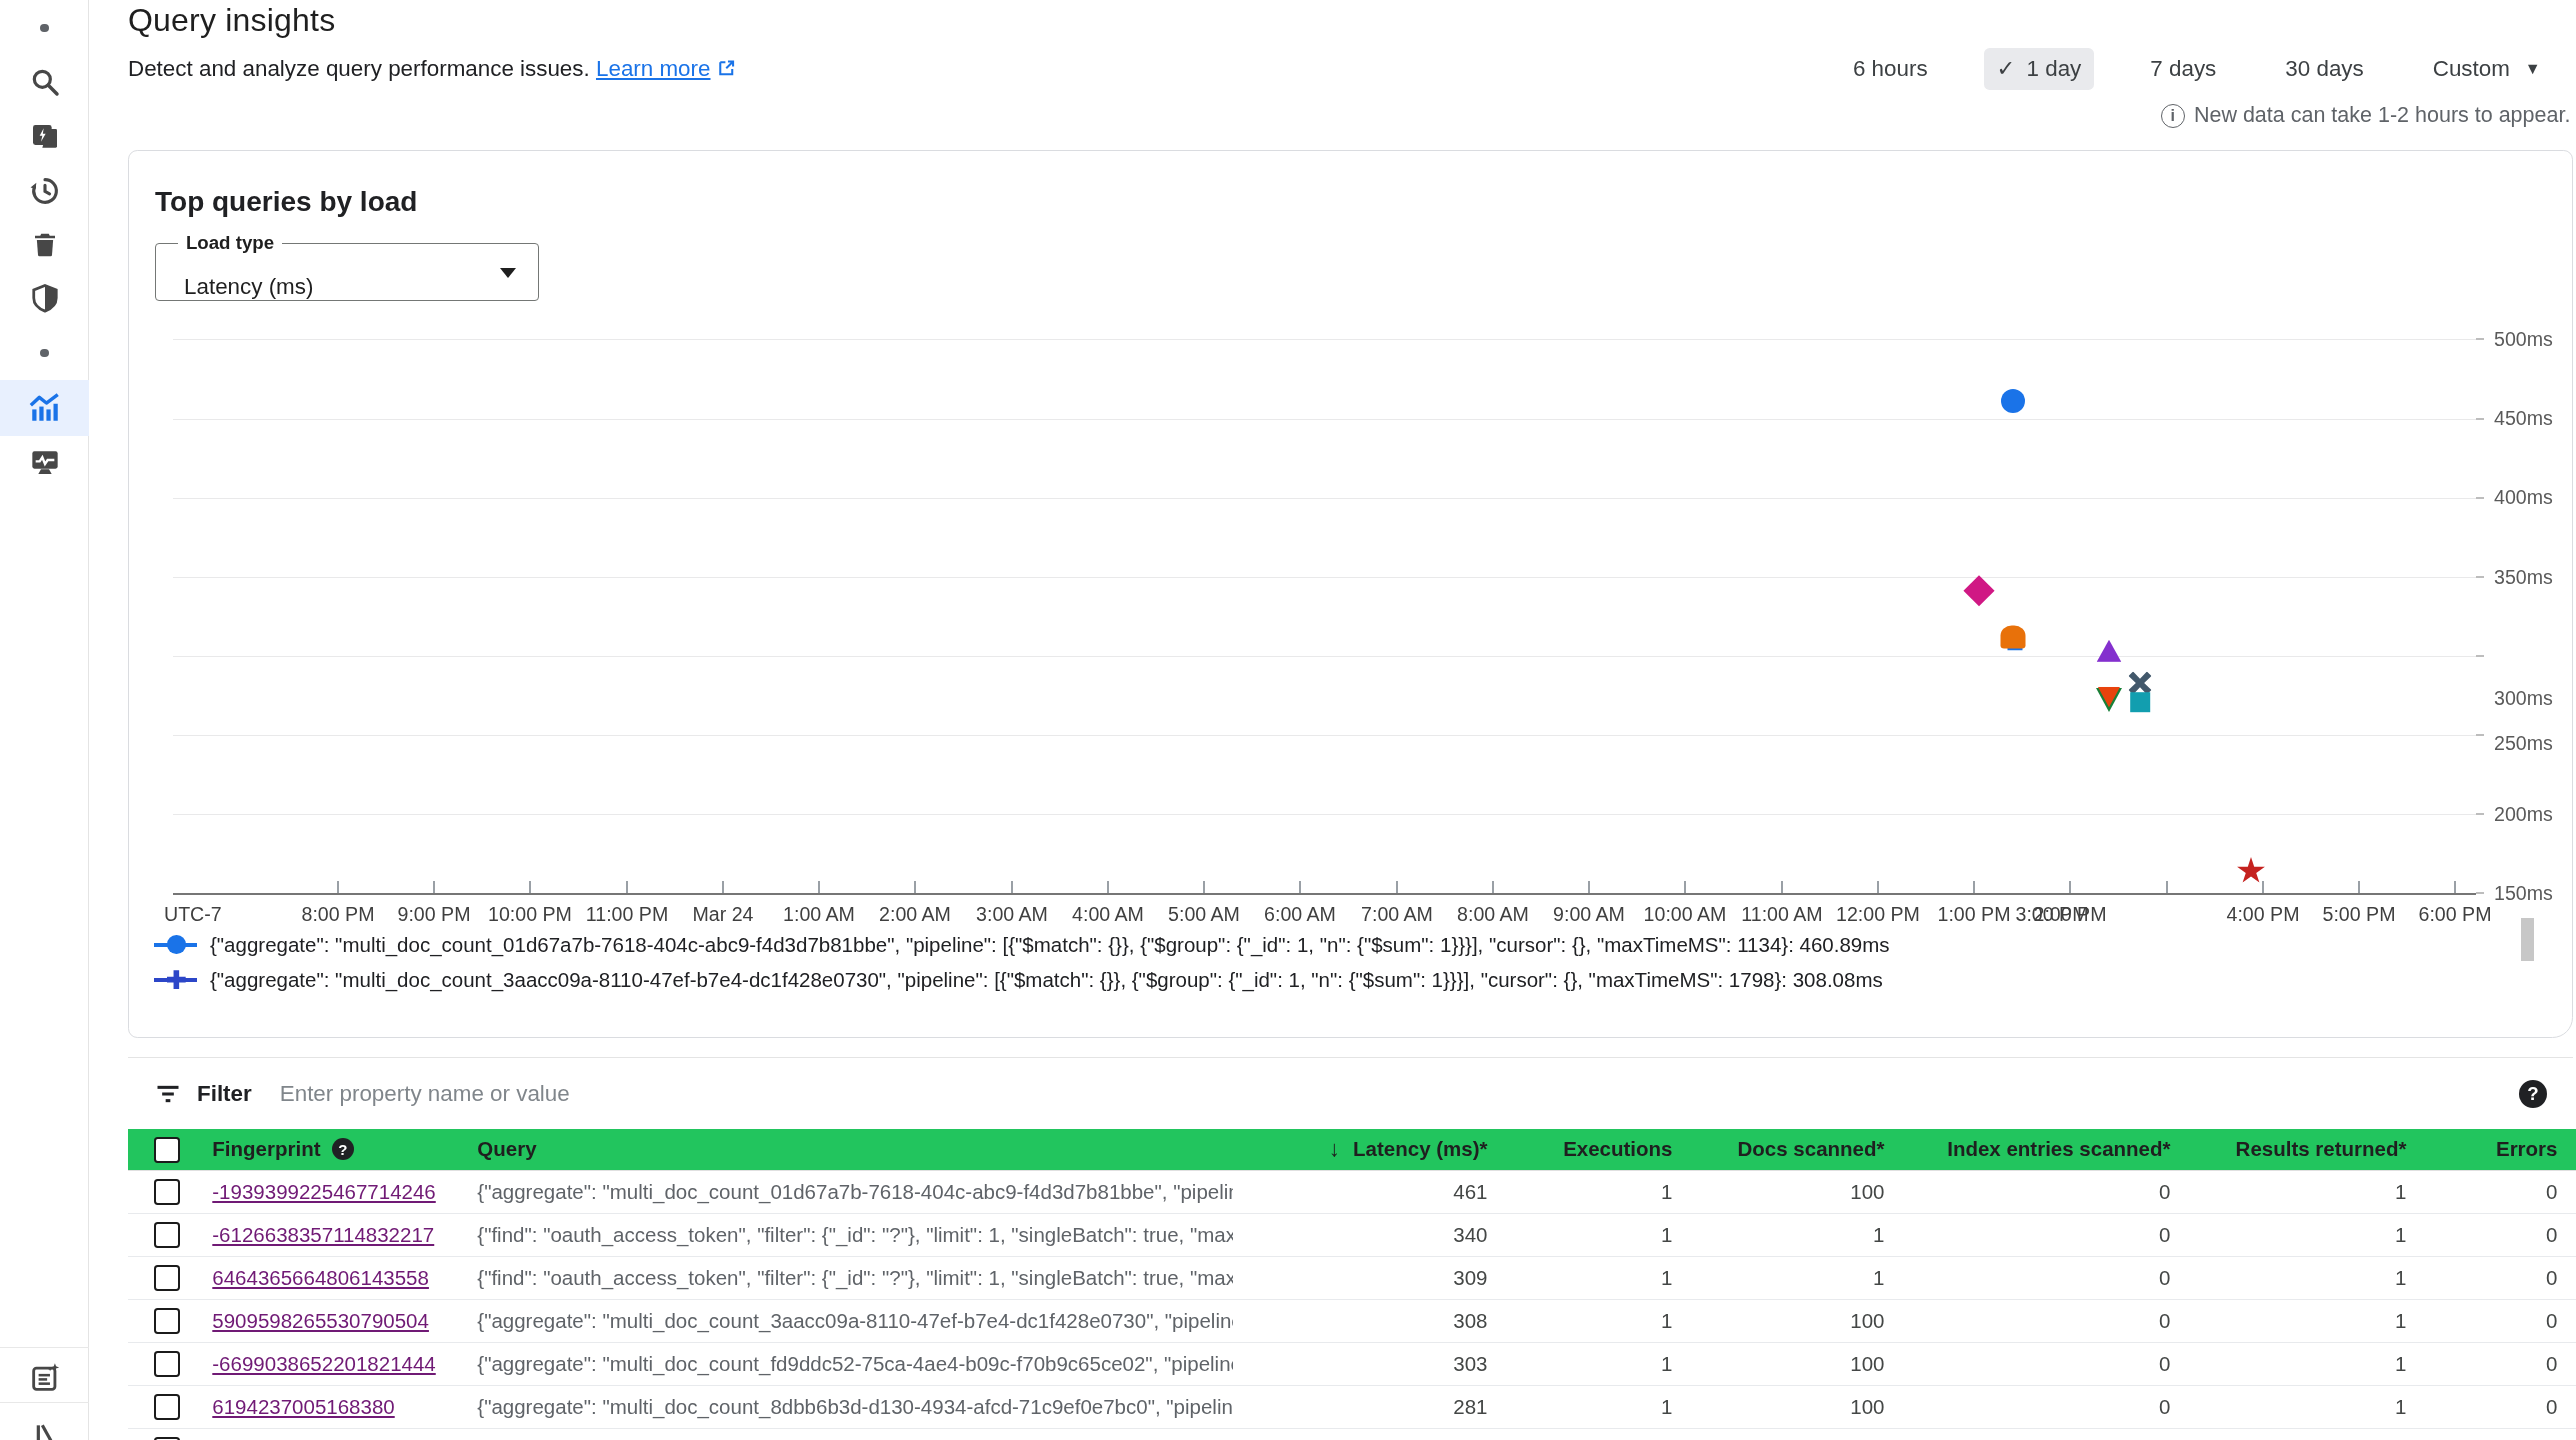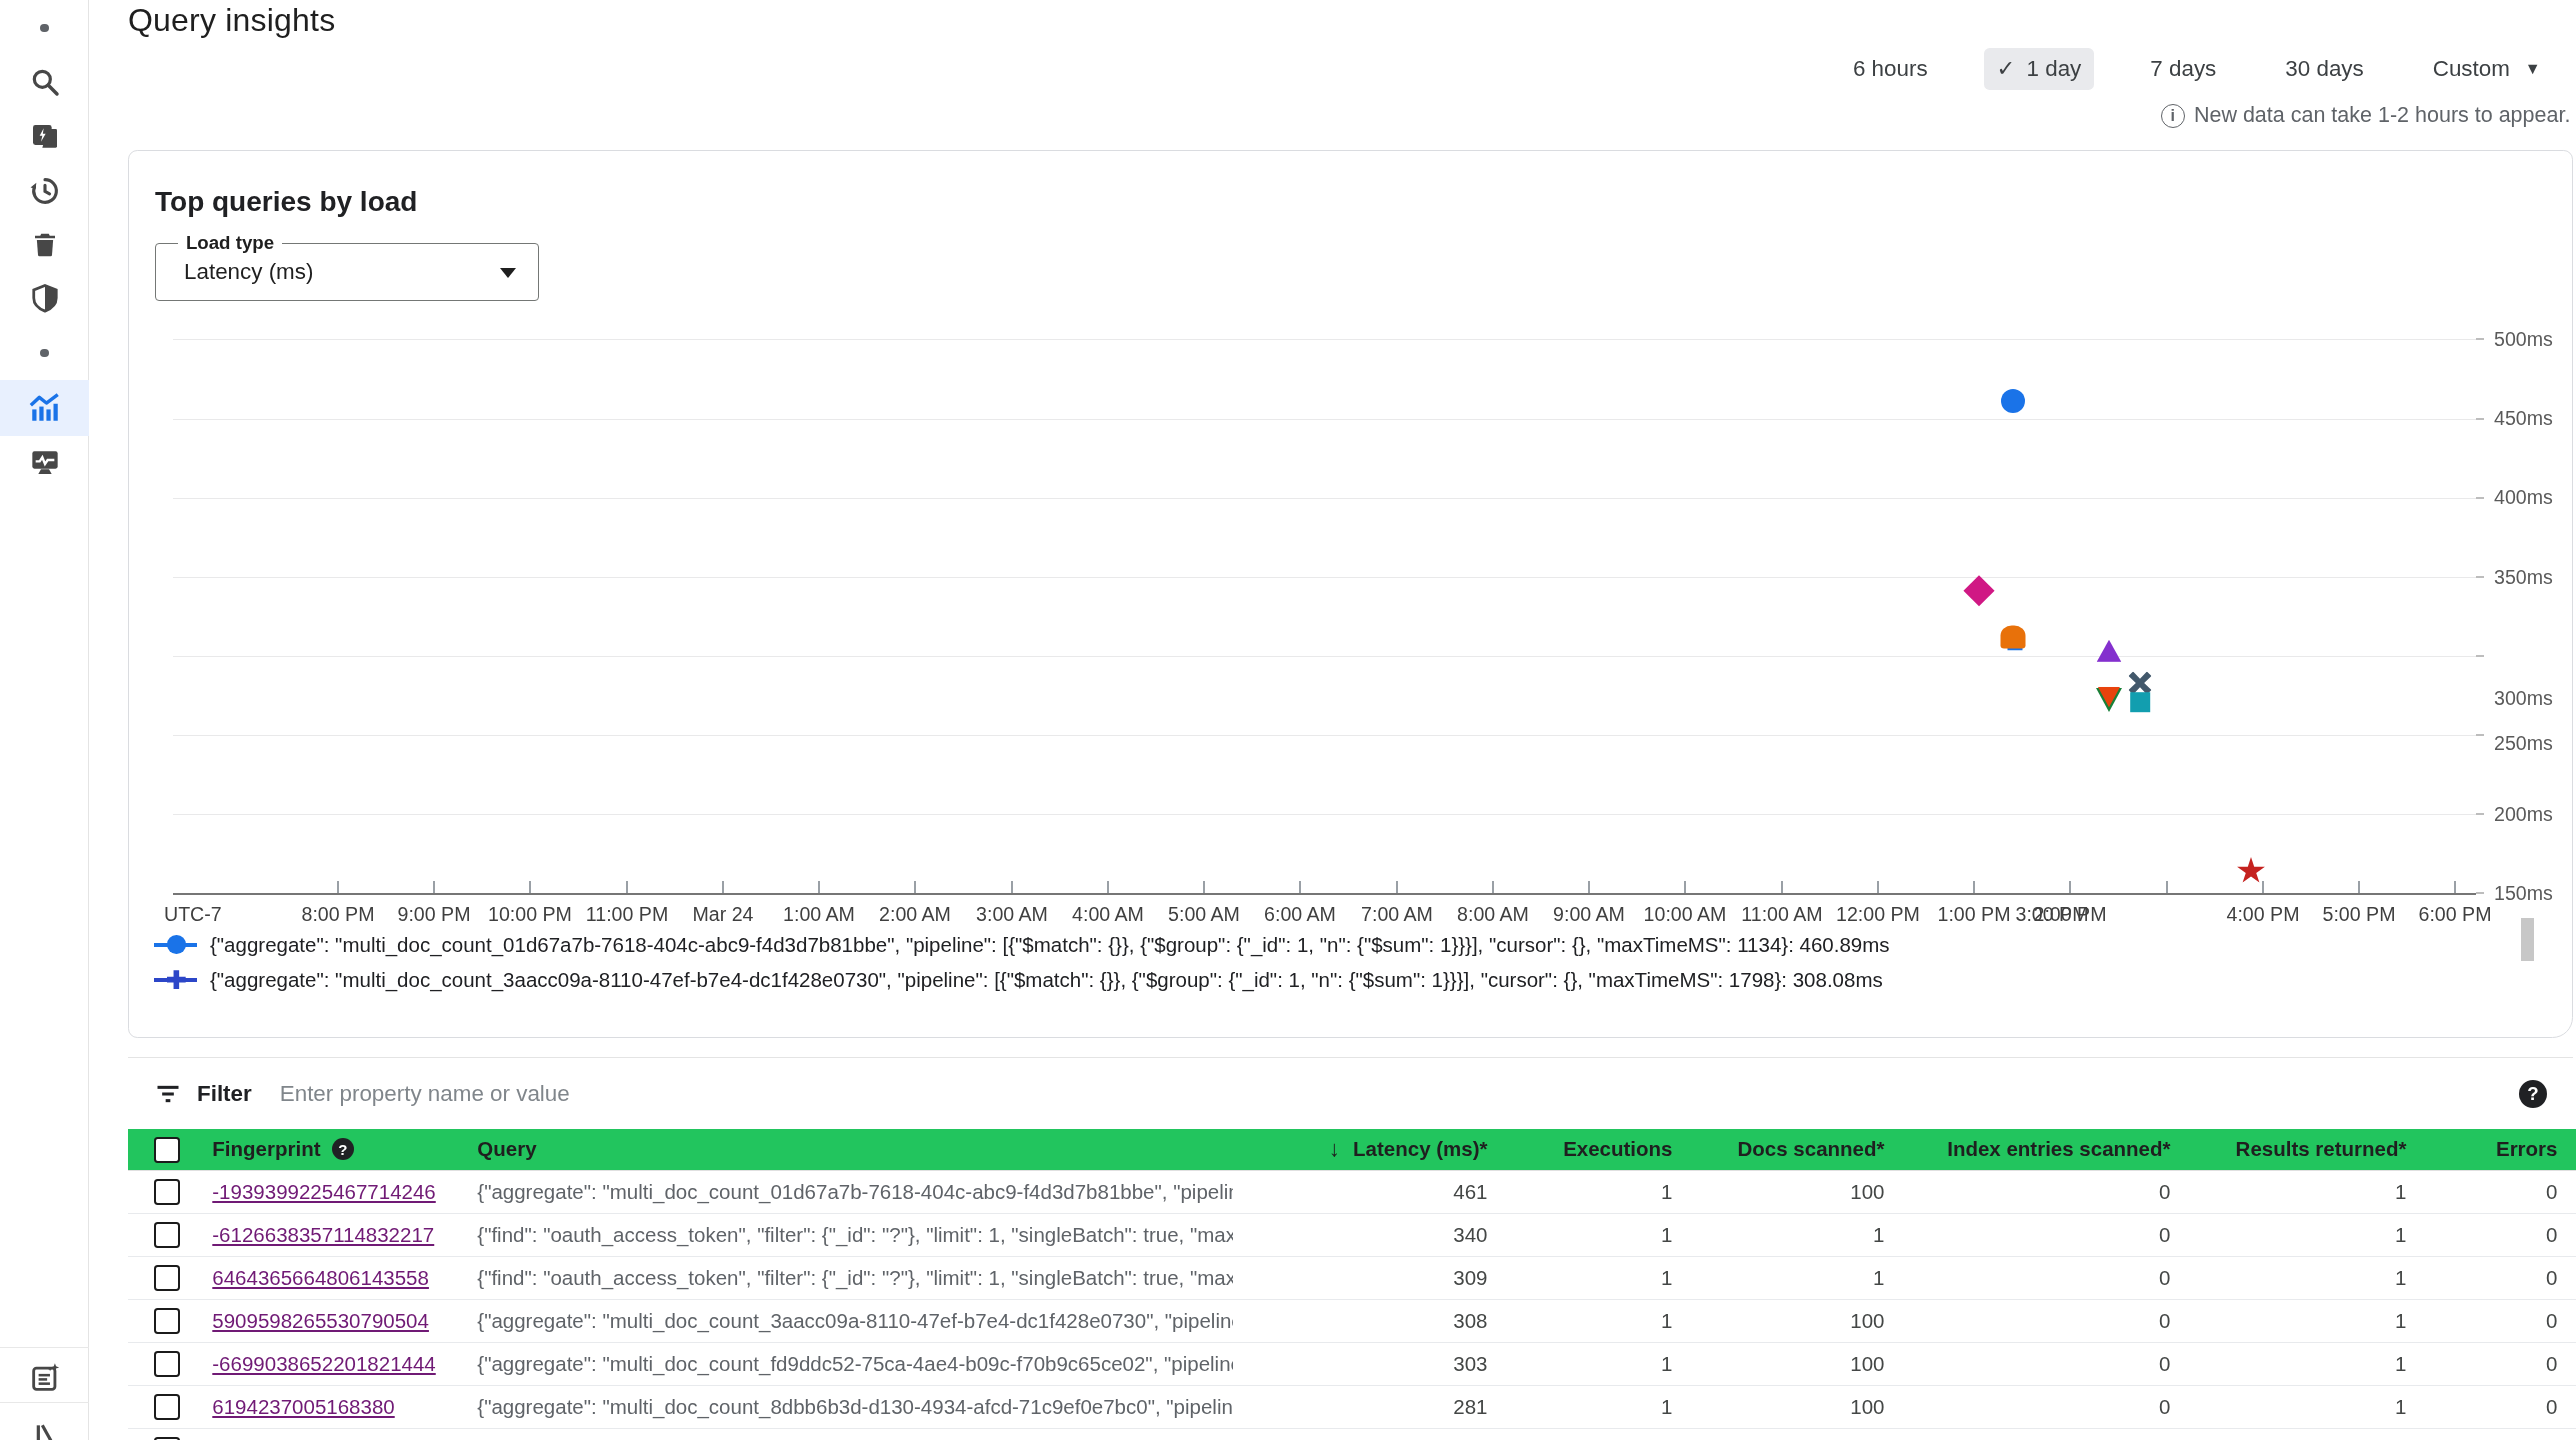--- a/index.html
+++ b/index.html
@@ -37,21 +37,21 @@
     display:inline-flex; align-items:center; justify-content:center; font-size:16px; font-weight:700; color:#5f6368; }
 
   
   .chart-card { position:absolute; left:38px; top:150px; width:2445px; height:888px;
     border:1.9px solid #dadce0; border-radius:9.3px 9.3px 20.5px 9.3px; background:#fff; }
   .card-title { position:absolute; left:26px; top:35px; font-size:28px; font-weight:600; color:#202124; }
   .load-select { position:absolute; left:26px; top:92px; width:384px; height:58px;
     border:1.9px solid #747775; border-radius:4px; cursor:pointer; }
   .load-select-label { position:absolute; left:22.4px; top:-12px; background:#fff; padding:0 7.5px;
     font-size:18.7px; font-weight:600; color:#1f1f1f; }
-  .load-select-value { position:absolute; left:28px; top:15px; font-size:22.4px; color:#1f1f1f; }
+  .load-select-value { position:absolute; left:28px; top:30px; font-size:22.4px; color:#1f1f1f; }
   .select-caret { position:absolute; right:22.4px; top:24px; width:0; height:0;
     border-left:8.4px solid transparent; border-right:8.4px solid transparent; border-top:10.3px solid #1f1f1f; }
 
   .gridline { position:absolute; left:44px; width:2303px; height:0.9px; background:#e9e9ea; }
   .gridline.axis { height:1.9px; background:#767676; }
   .ylabel { position:absolute; left:2365px; font-size:19.6px; color:#5a5a5a; }
   .ytick { position:absolute; left:2347px; width:8.4px; height:1.9px; background:#bdbdbd; }
   .xtick { position:absolute; width:1.9px; height:12px; background:#9aa0a6; }
   .xlabel { position:absolute; top:752px; font-size:19.6px; color:#3f3f3f; transform:translateX(-50%); white-space:nowrap; }
   .utc-label { position:absolute; left:35px; top:752px; font-size:19.6px; color:#3f3f3f; }
@@ -180,20 +180,27 @@
         <line x1="7" y1="4" x2="7" y2="22" stroke="#474747" stroke-width="2.4"></line>
         <line x1="10" y1="4" x2="20" y2="22" stroke="#474747" stroke-width="2.4"></line>
       </svg>
   </div>
 </nav>
 
 <main class="main">
 
   <h1 class="page-title">Query insights</h1>
 
+  <p class="subtitle">
+    <span>Detect and analyze query performance issues.</span>
+    <a><span>Learn more</span><svg class="ext-icon" width="20.5" height="20.5" viewBox="0 0 24 24">
+          <path d="M5 5 L11 5 M5 5 L5 19 L19 19 L19 13" fill="none" stroke="#1a73e8" stroke-width="2.4"></path>
+          <path d="M14 4 L20 4 L20 10 M20 4 L12 12" fill="none" stroke="#1a73e8" stroke-width="2.4"></path>
+        </svg></a>
+  </p>
 
   <div class="time-range" id="timeRange">
       <span class="tr-item">
         <span>6 hours</span>
       </span>
       <span class="tr-item selected">
         <span class="tr-check">✓</span>
         <span>1 day</span>
       </span>
       <span class="tr-item">

